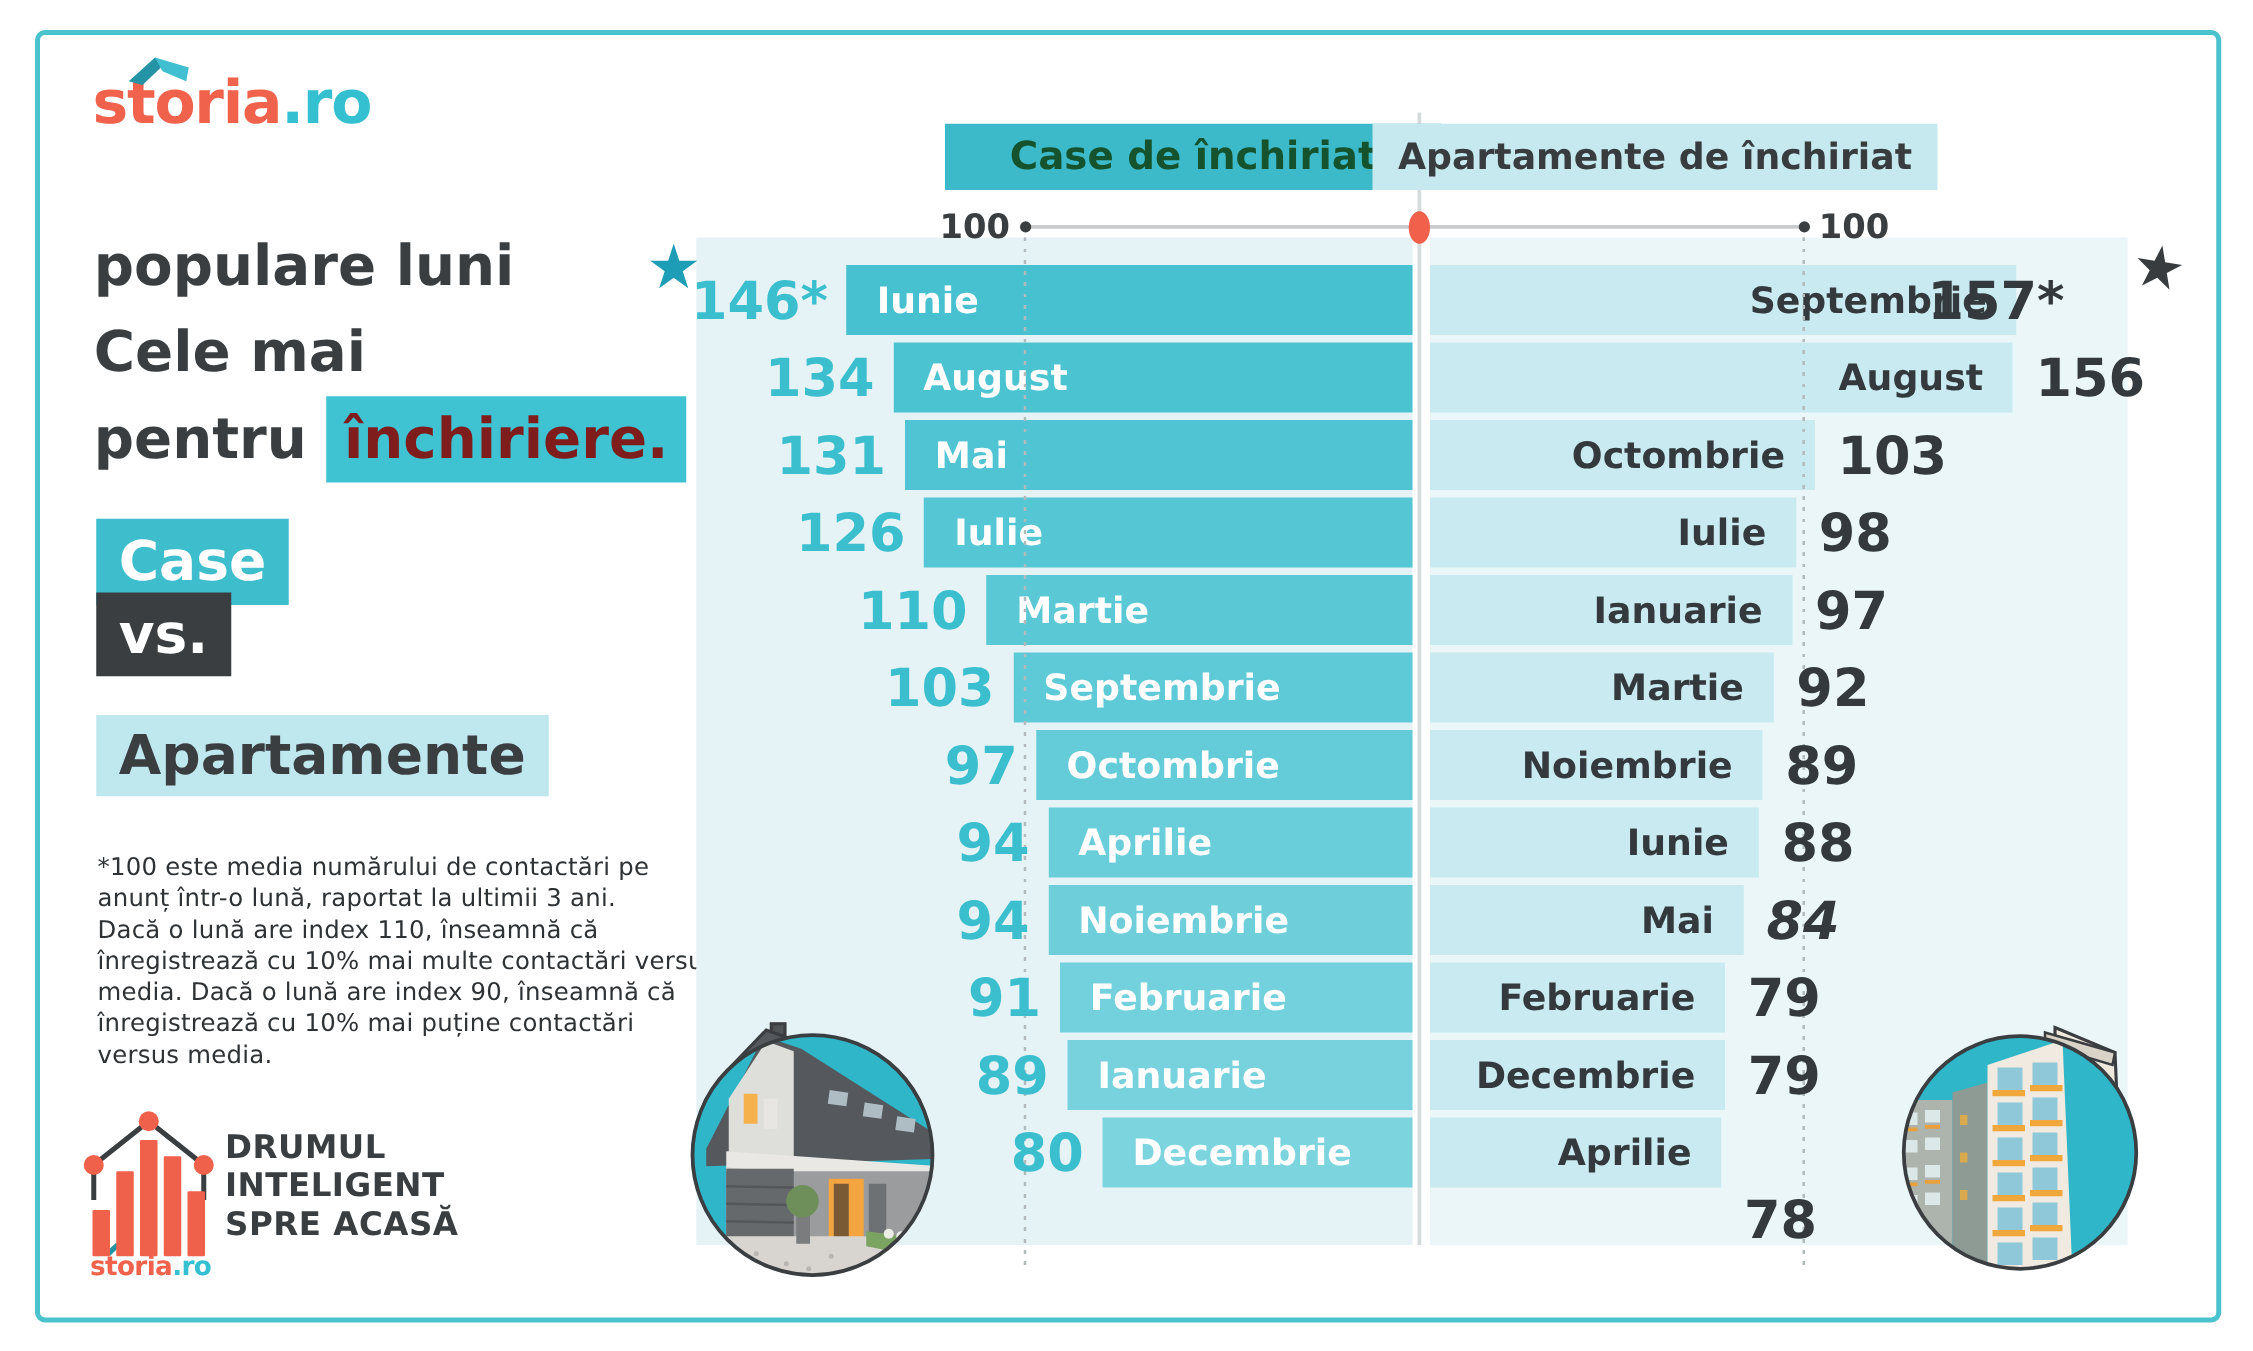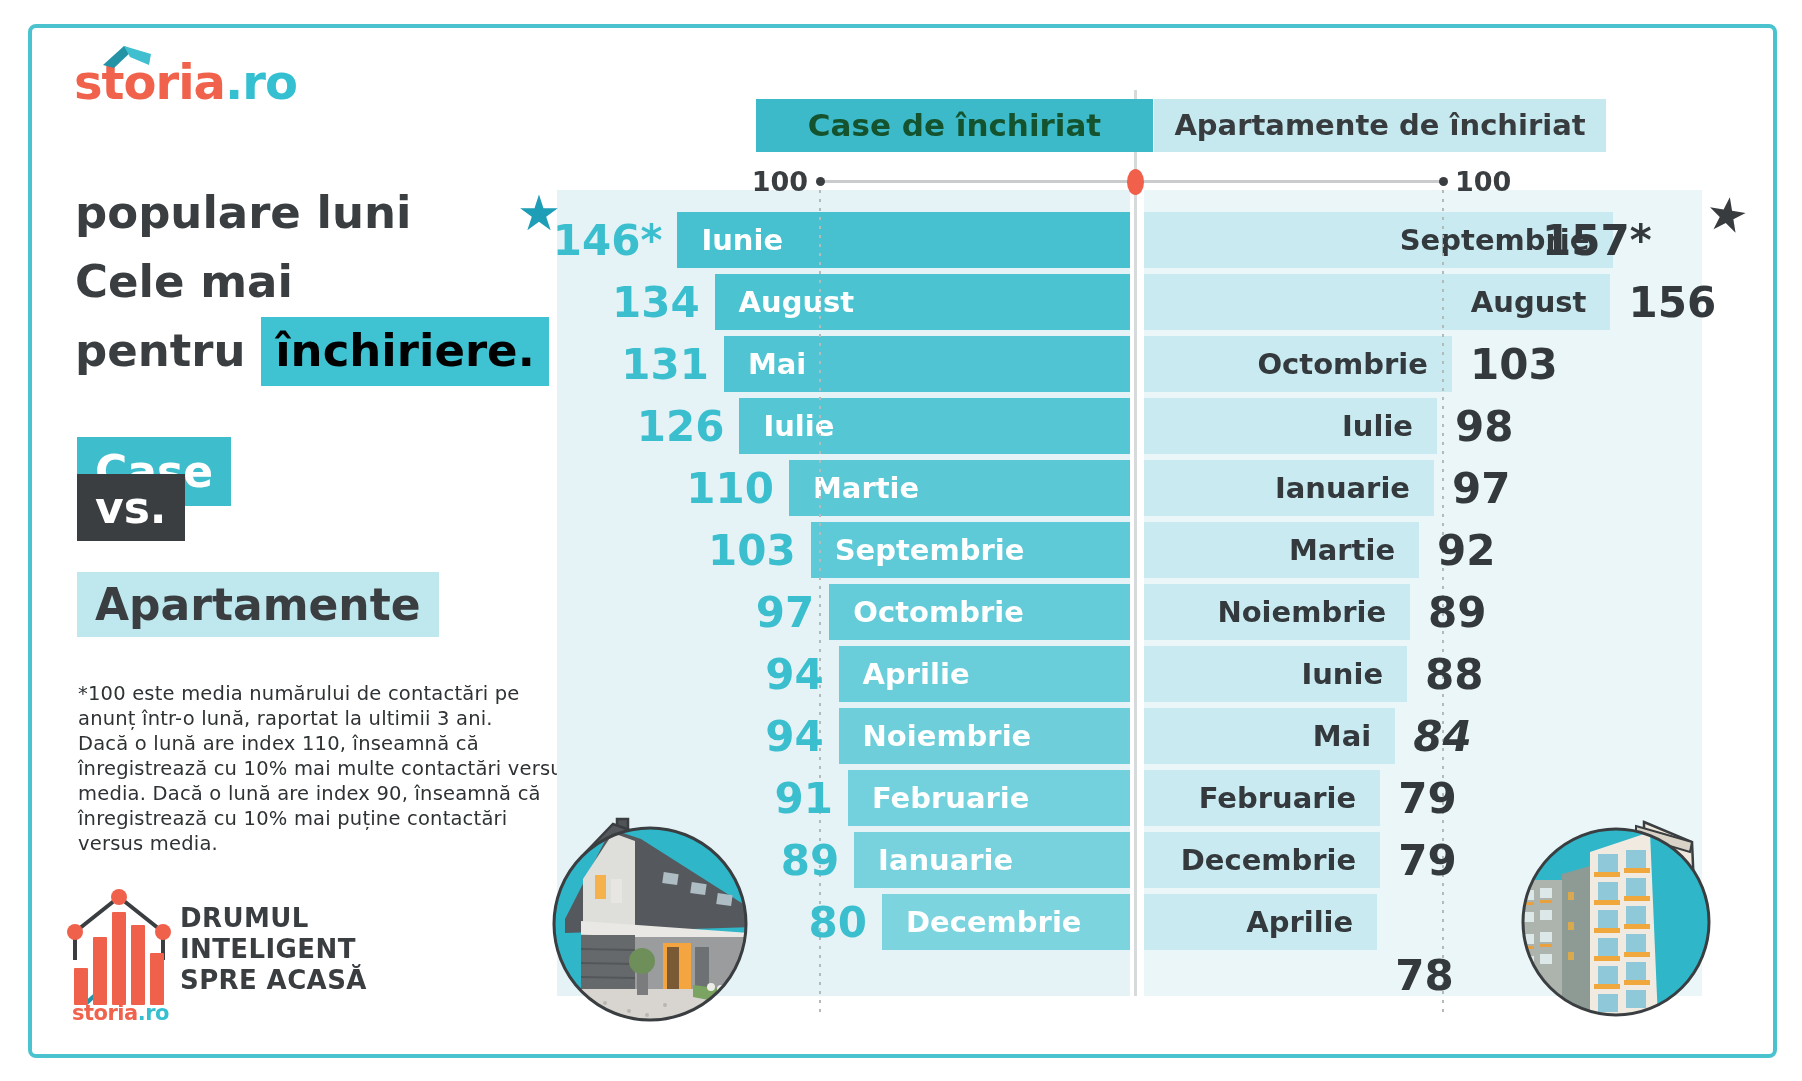--- a/index.html
+++ b/index.html
@@ -11,44 +11,44 @@
   
   .logo-top{position:absolute;left:74px;top:54px;font-size:48px;font-weight:bold;letter-spacing:-1px;}
   .logo-top .main{color:#F0624C;}
   .logo-top .suffix{color:#35C0D2;}
   .logo-roof{position:absolute;left:29px;top:-11px;}
   .logo-roof-sm{position:absolute;left:11px;top:-8px;}
 
   
   .title{position:absolute;left:75px;top:178px;font-size:45px;font-weight:bold;color:#3A3E41;
          line-height:69px;white-space:nowrap;}
-  .title .hl{background:#3FC3D2;color:#000000;padding:7px 14px 9px 14px;}
+  .title .hl{background:#3FC3D2;color:#7f1d1d;padding:7px 14px 9px 14px;}
 
   
   .tag{position:absolute;left:77px;font-weight:bold;font-size:44px;display:inline-block;
        padding:0 18px;white-space:nowrap;}
-  .tag-case{top:437px;height:69px;line-height:69px;background:#3EBDCC;color:#ffffff;}
+  .tag-case{top:415px;height:69px;line-height:69px;background:#3EBDCC;color:#ffffff;}
   .tag-vs{top:474px;height:67px;line-height:67px;background:#3A3E41;color:#ffffff;}
   .tag-apart{top:572px;height:65px;line-height:65px;background:#BFE7EE;color:#3A3E41;}
 
   
   .footnote{position:absolute;left:78px;top:681px;font-size:19.5px;line-height:25px;color:#2E3234;
             letter-spacing:0.2px;}
 
   
   .panel{position:absolute;top:190px;height:806px;z-index:1;}
   .panel-left{left:557px;width:573px;background:#E6F3F6;}
   .panel-right{left:1144px;width:558px;background:#EAF6F8;}
   .center-divider{position:absolute;left:1134px;top:90px;width:3px;height:906px;background:#D7DADB;z-index:0;}
 
   
   .chart-header{position:absolute;top:99px;height:53px;line-height:53px;text-align:center;
                 font-weight:bold;z-index:2;white-space:nowrap;}
   .chart-header-left{left:756px;width:397px;background:#3DBAC9;color:#14532d;font-size:31px;}
-  .chart-header-right{left:1154px;width:452px;background:#C5E9EF;color:#383C3F;font-size:29px;}
+  .chart-header-right{left:1098px;width:452px;background:#C5E9EF;color:#383C3F;font-size:29px;}
 
   
   .axis-line{position:absolute;left:820px;top:180px;width:623px;height:3px;background:#C9CBCC;z-index:2;}
   .axis-dot{position:absolute;top:177px;width:9px;height:9px;border-radius:50%;background:#3A3E41;z-index:3;}
   .axis-dot-left{left:816px;}
   .axis-dot-right{left:1439px;}
   .axis-center-dot{position:absolute;left:1127px;top:169px;width:17px;height:26px;border-radius:50%;
                    background:#F0604B;z-index:3;}
   .axis-label{position:absolute;top:166px;font-size:27px;font-weight:bold;color:#3A3E41;z-index:3;}
   .axis-label-left{right:994px;}   

